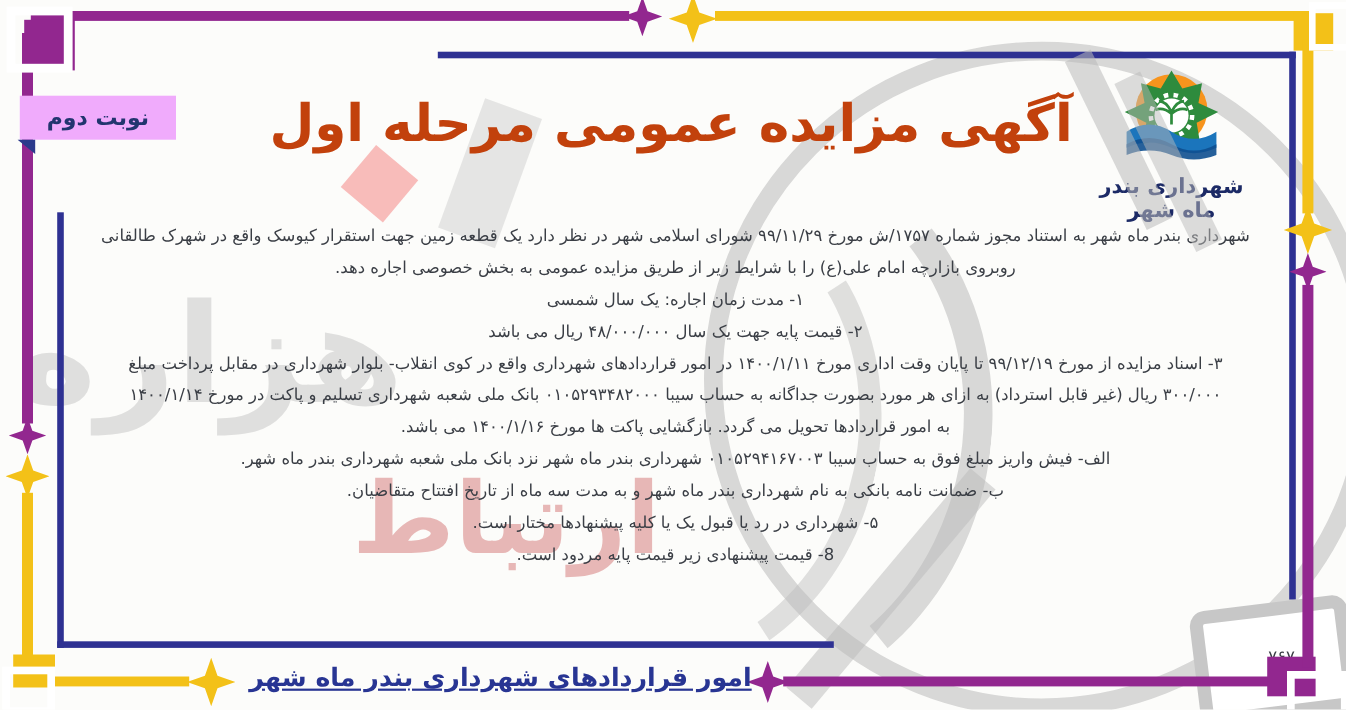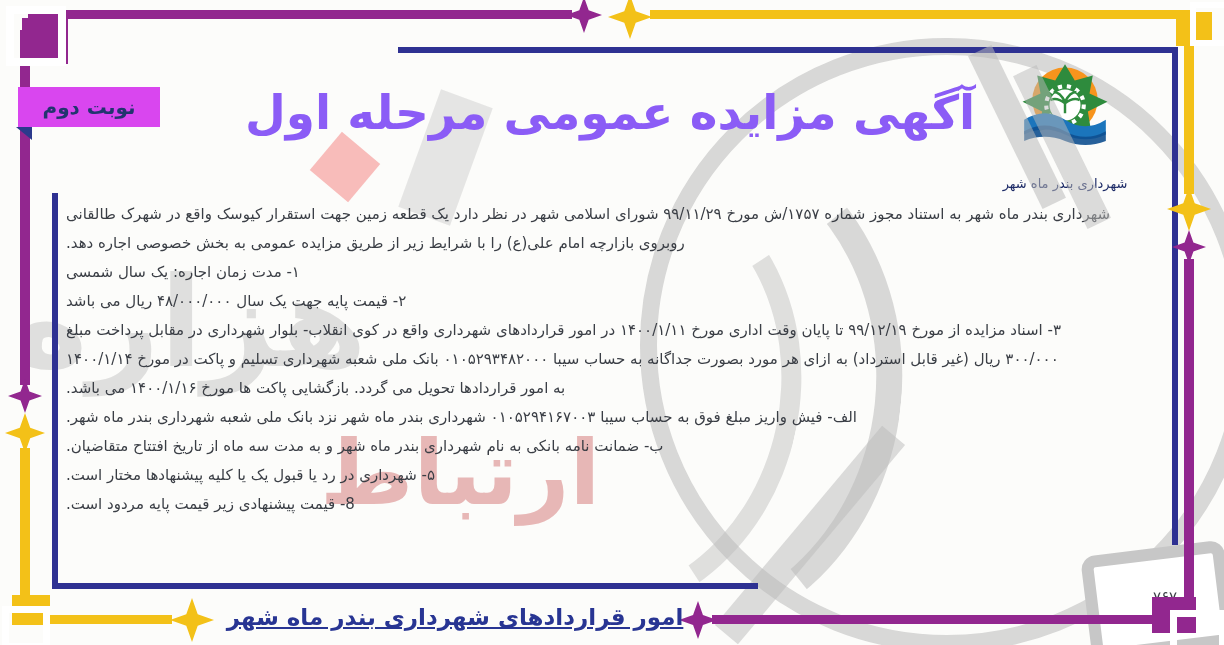--- a/index.html
+++ b/index.html
@@ -40,35 +40,35 @@
   #star-right-yellow{left:1167px;top:187px;width:44px;height:44px;}
   #star-right-purple{left:1172px;top:230px;width:34px;height:34px;}
   #bar-right-purple{left:1184px;top:259px;width:10px;height:348px;}
   
   .navy{position:absolute;background:#2e3192;z-index:3;}
   #navy-top{left:398px;top:47px;width:780px;height:6px;}
   #navy-right{left:1172px;top:47px;width:6px;height:498px;}
   #navy-left{left:52px;top:193px;width:6px;height:396px;}
   #navy-bottom{left:52px;top:583px;width:706px;height:6px;}
   
-  #round-badge{left:18px;top:87px;width:142px;height:40px;background:#d946ef;color:#22356f;
+  #round-badge{left:18px;top:87px;width:142px;height:40px;background:#f0abfc;color:#22356f;
     z-index:8;display:flex;align-items:center;justify-content:center;
     font-size:20px;font-weight:bold;direction:rtl;}
   #badge-corner{left:16px;top:127px;width:0;height:0;z-index:8;
     border-right:16px solid #2b3a8c;border-bottom:13px solid transparent;}
   
   #notice-title{left:280px;top:66px;width:660px;height:92px;z-index:5;
     display:flex;align-items:center;justify-content:center;direction:rtl;
-    font-size:47px;font-weight:800;color:#8b5cf6;white-space:nowrap;}
+    font-size:47px;font-weight:800;color:#c2410c;white-space:nowrap;}
   #logo-block{left:992px;top:56px;width:146px;z-index:5;text-align:center;}
-  #logo-caption{margin-top:18px;font-size:13px;font-weight:normal;color:#1c2a66;direction:rtl;}
+  #logo-caption{margin-top:0;font-size:19px;font-weight:bold;color:#1c2a66;direction:rtl;}
   
   #body-text{left:66px;top:200px;width:1096px;z-index:5;direction:rtl;
     color:#3a3e45;font-size:15px;}
-  .bline{height:29px;line-height:29px;white-space:nowrap;text-align:left;}
+  .bline{height:29px;line-height:29px;white-space:nowrap;text-align:center;}
   .bline.center{}
   
   #footer-dept{left:220px;top:604px;width:470px;z-index:8;direction:rtl;text-align:center;
     font-size:23px;font-weight:bold;color:#283593;white-space:nowrap;text-decoration:underline;}
   #ad-number{left:1140px;top:588px;width:50px;z-index:6;text-align:center;
     font-size:15px;color:#3a3e45;}
   
   .wm{position:absolute;z-index:1;}
   #wm-circle{left:640px;top:38px;width:580px;height:580px;border:17px solid #b3b3b3;
     border-radius:50%;opacity:.5;}

